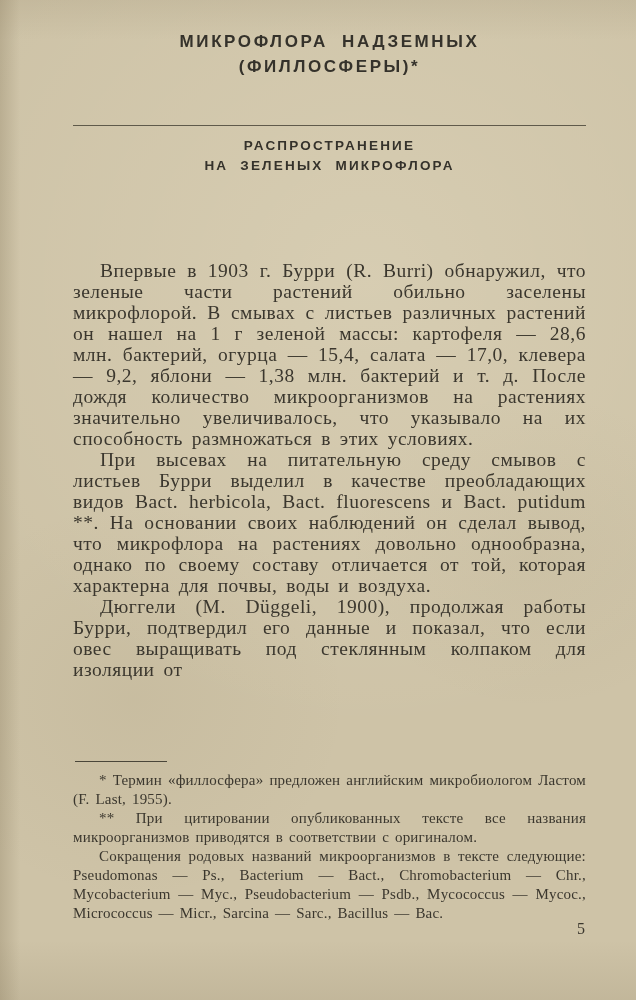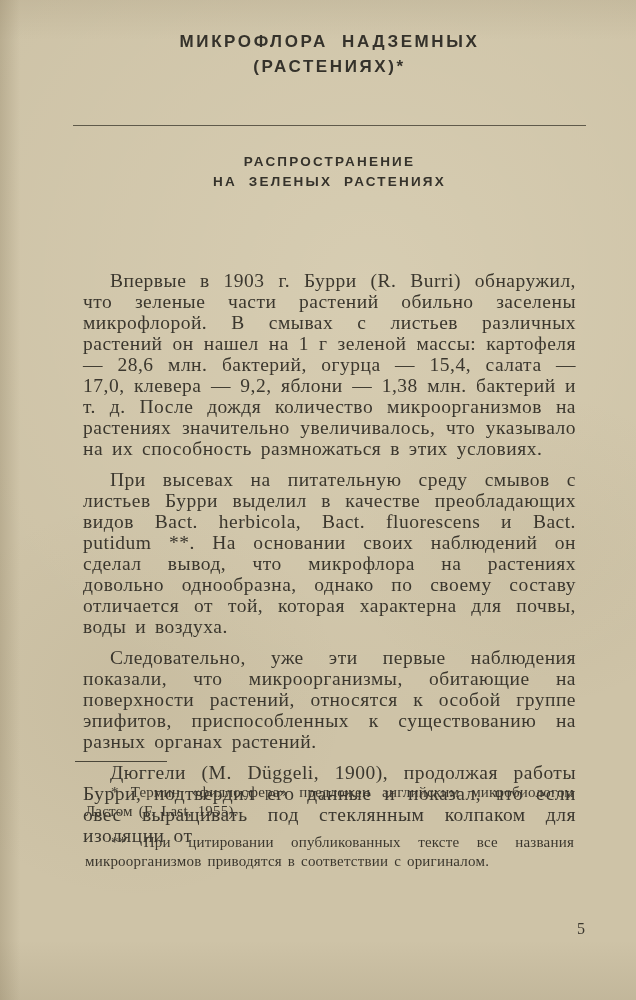--- a/index.html
+++ b/index.html
@@ -42,21 +42,21 @@
   .divider {
     position: absolute;
     top: 125px;
     left: 73px;
     width: 513px;
     height: 0;
     border-top: 1.5px solid rgba(75, 70, 58, 0.85);
   }
   .section-heading {
     position: absolute;
-    top: 152px;
+    top: 136px;
     left: 73px;
     width: 513px;
     text-align: center;
     font-family: "Liberation Sans", "DejaVu Sans", sans-serif;
     font-weight: bold;
     font-size: 13.5px;
     line-height: 20px;
     letter-spacing: 2.2px;
     word-spacing: 6px;
     color: #35322b;
@@ -67,21 +67,21 @@
     left: 73px;
     width: 513px;
     font-size: 19.5px;
     line-height: 21px;
     letter-spacing: 0.5px;
     word-spacing: 3.5px;
     text-align: justify;
     color: #3b372e;
   }
   .body-text p {
-    margin: 10px;
+    margin: 0;
     text-indent: 27px;
   }
   .footnote-separator {
     position: absolute;
     top: 761px;
     left: 75px;
     width: 92px;
     height: 0;
     border-top: 1.2px solid rgba(60, 56, 46, 0.9);
   }
@@ -91,70 +91,70 @@
     left: 73px;
     width: 513px;
     font-size: 15px;
     line-height: 19px;
     letter-spacing: 0.2px;
     word-spacing: 2px;
     text-align: justify;
     color: #3b372e;
   }
   .footnotes p {
-    margin: 12px;
+    margin: 0;
     text-indent: 26px;
   }
   .page-number {
     position: absolute;
     top: 920px;
     left: 577px;
     font-size: 16px;
     color: #3b372e;
   }
 </style>
 </head>
 <body>
 
 <div class="page">
 
   <div class="book-title">
 
       <div>МИКРОФЛОРА НАДЗЕМНЫХ</div>
 
 
-      <div>(РАСТЕНИЯХ)*</div>
+      <div>(ФИЛЛОСФЕРЫ)*</div>
     </div>
 
   <div class="divider"></div>
 
   <div class="section-heading">
 
       <div>РАСПРОСТРАНЕНИЕ</div>
 
 
-      <div>НА ЗЕЛЕНЫХ РАСТЕНИЯХ</div>
+      <div>НА ЗЕЛЕНЫХ МИКРОФЛОРА</div>
     </div>
 
   <div class="body-text">
 
       <p>Впервые в 1903 г. Бурри (R. Burri) обнаружил, что зеленые части растений обильно заселены микрофлорой. В смывах с листьев различных растений он нашел на 1 г зеленой массы: картофеля — 28,6 млн. бактерий, огурца — 15,4, салата — 17,0, клевера — 9,2, яблони — 1,38 млн. бактерий и т. д. После дождя количество микроорганизмов на растениях значительно увеличивалось, что указывало на их способность размножаться в этих условиях.</p>
 
       <p>При высевах на питательную среду смывов с листьев Бурри выделил в качестве преобладающих видов Bact. herbicola, Bact. fluorescens и Bact. putidum **. На основании своих наблюдений он сделал вывод, что микрофлора на растениях довольно однообразна, однако по своему составу отличается от той, которая характерна для почвы, воды и воздуха.</p>
 
-      <p>Следовательно, уже эти первые наблюдения показали, что микроорганизмы, обитающие на поверхности растений, относятся к особой группе эпифитов, приспособленных к существованию на разных органах растений.</p>
 
       <p>Дюггели (M. Düggeli, 1900), продолжая работы Бурри, подтвердил его данные и показал, что если овес выращивать под стеклянным колпаком для изоляции от</p>
     </div>
 
   <div class="footnote-separator"></div>
 
   <div class="footnotes">
 
       <p>* Термин «филлосфера» предложен английским микробиологом Ластом (F. Last, 1955).</p>
 
       <p>** При цитировании опубликованных тексте все названия микроорганизмов приводятся в соответствии с оригиналом.</p>
 
+      <p>Сокращения родовых названий микроорганизмов в тексте следующие: Pseudomonas — Ps., Bacterium — Bact., Chromobacterium — Chr., Mycobacterium — Myc., Pseudobacterium — Psdb., Mycococcus — Mycoc., Micrococcus — Micr., Sarcina — Sarc., Bacillus — Bac.</p>
     </div>
 
   <div class="page-number">5</div>
 
 </div>
 
 </body></html>

